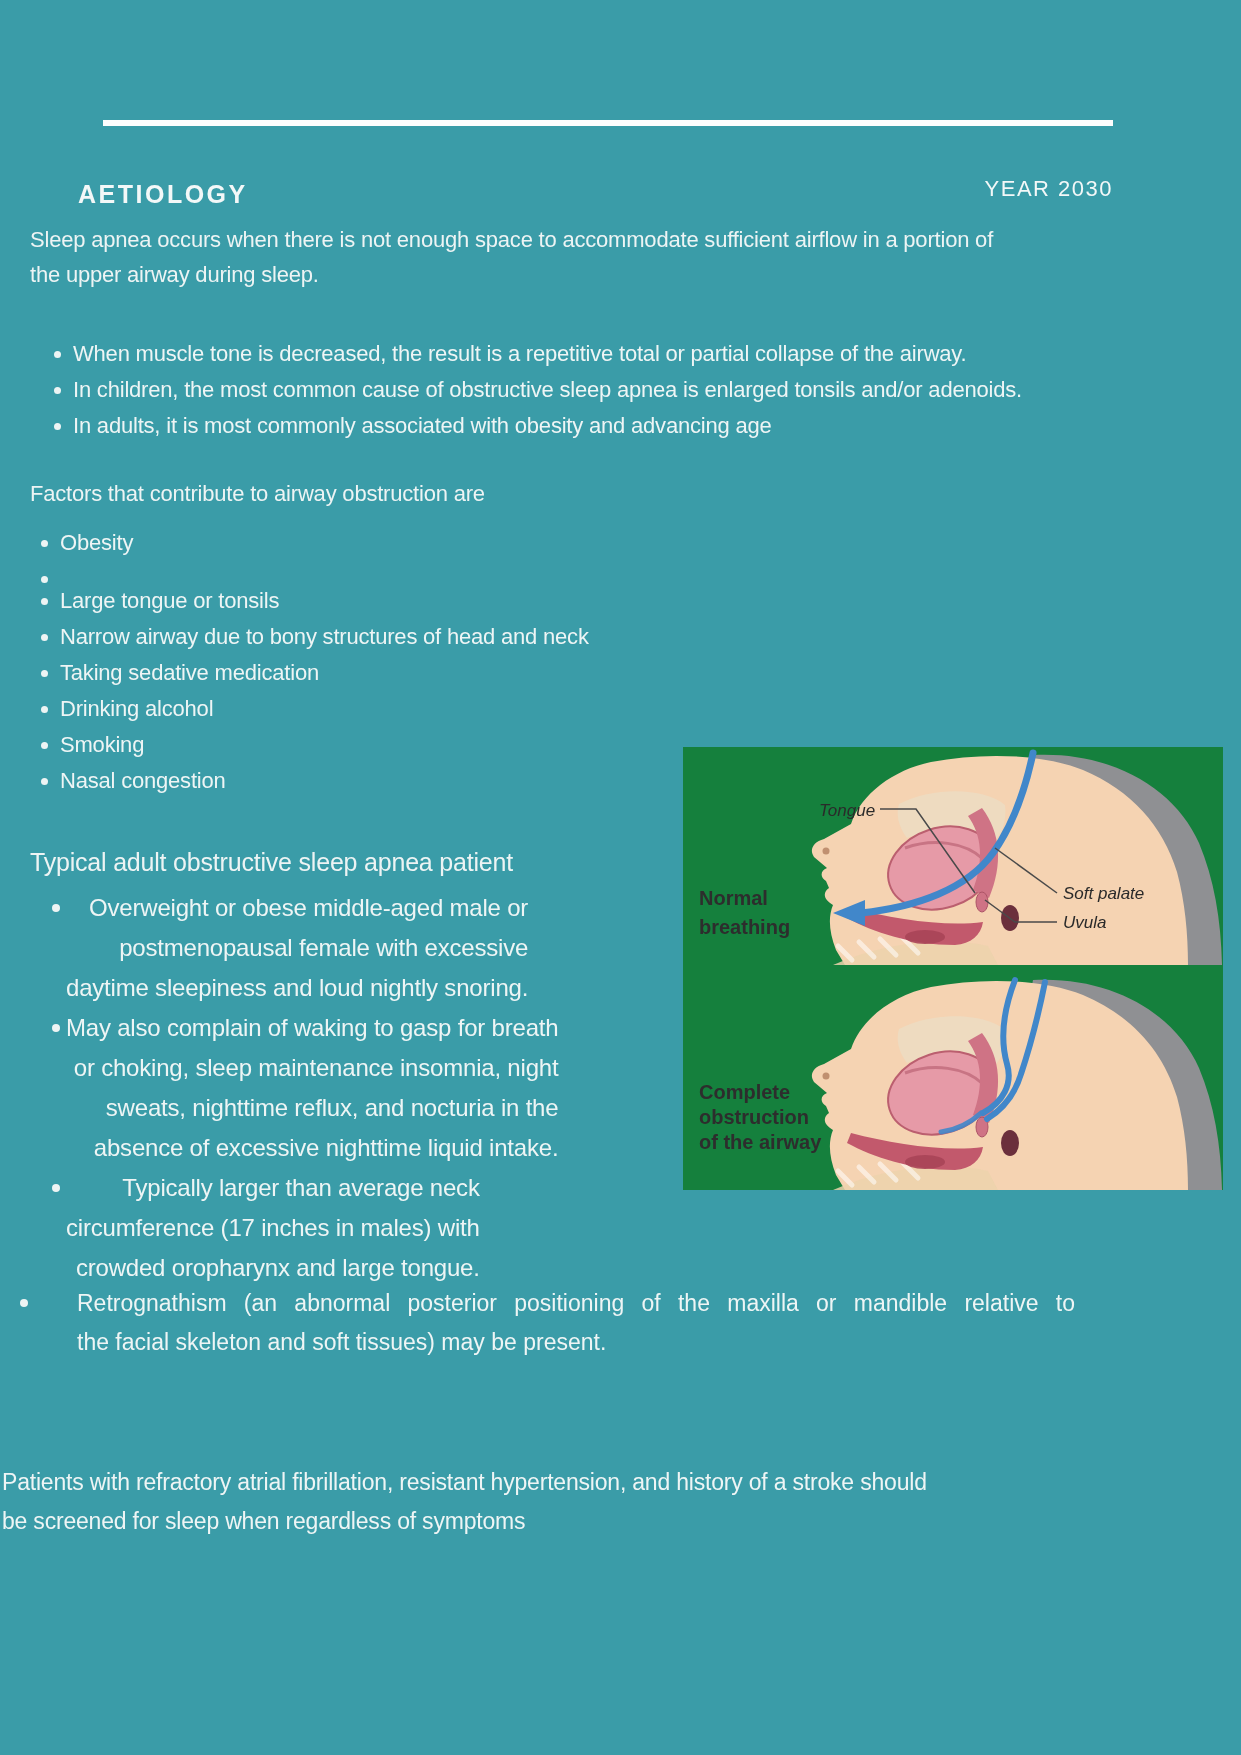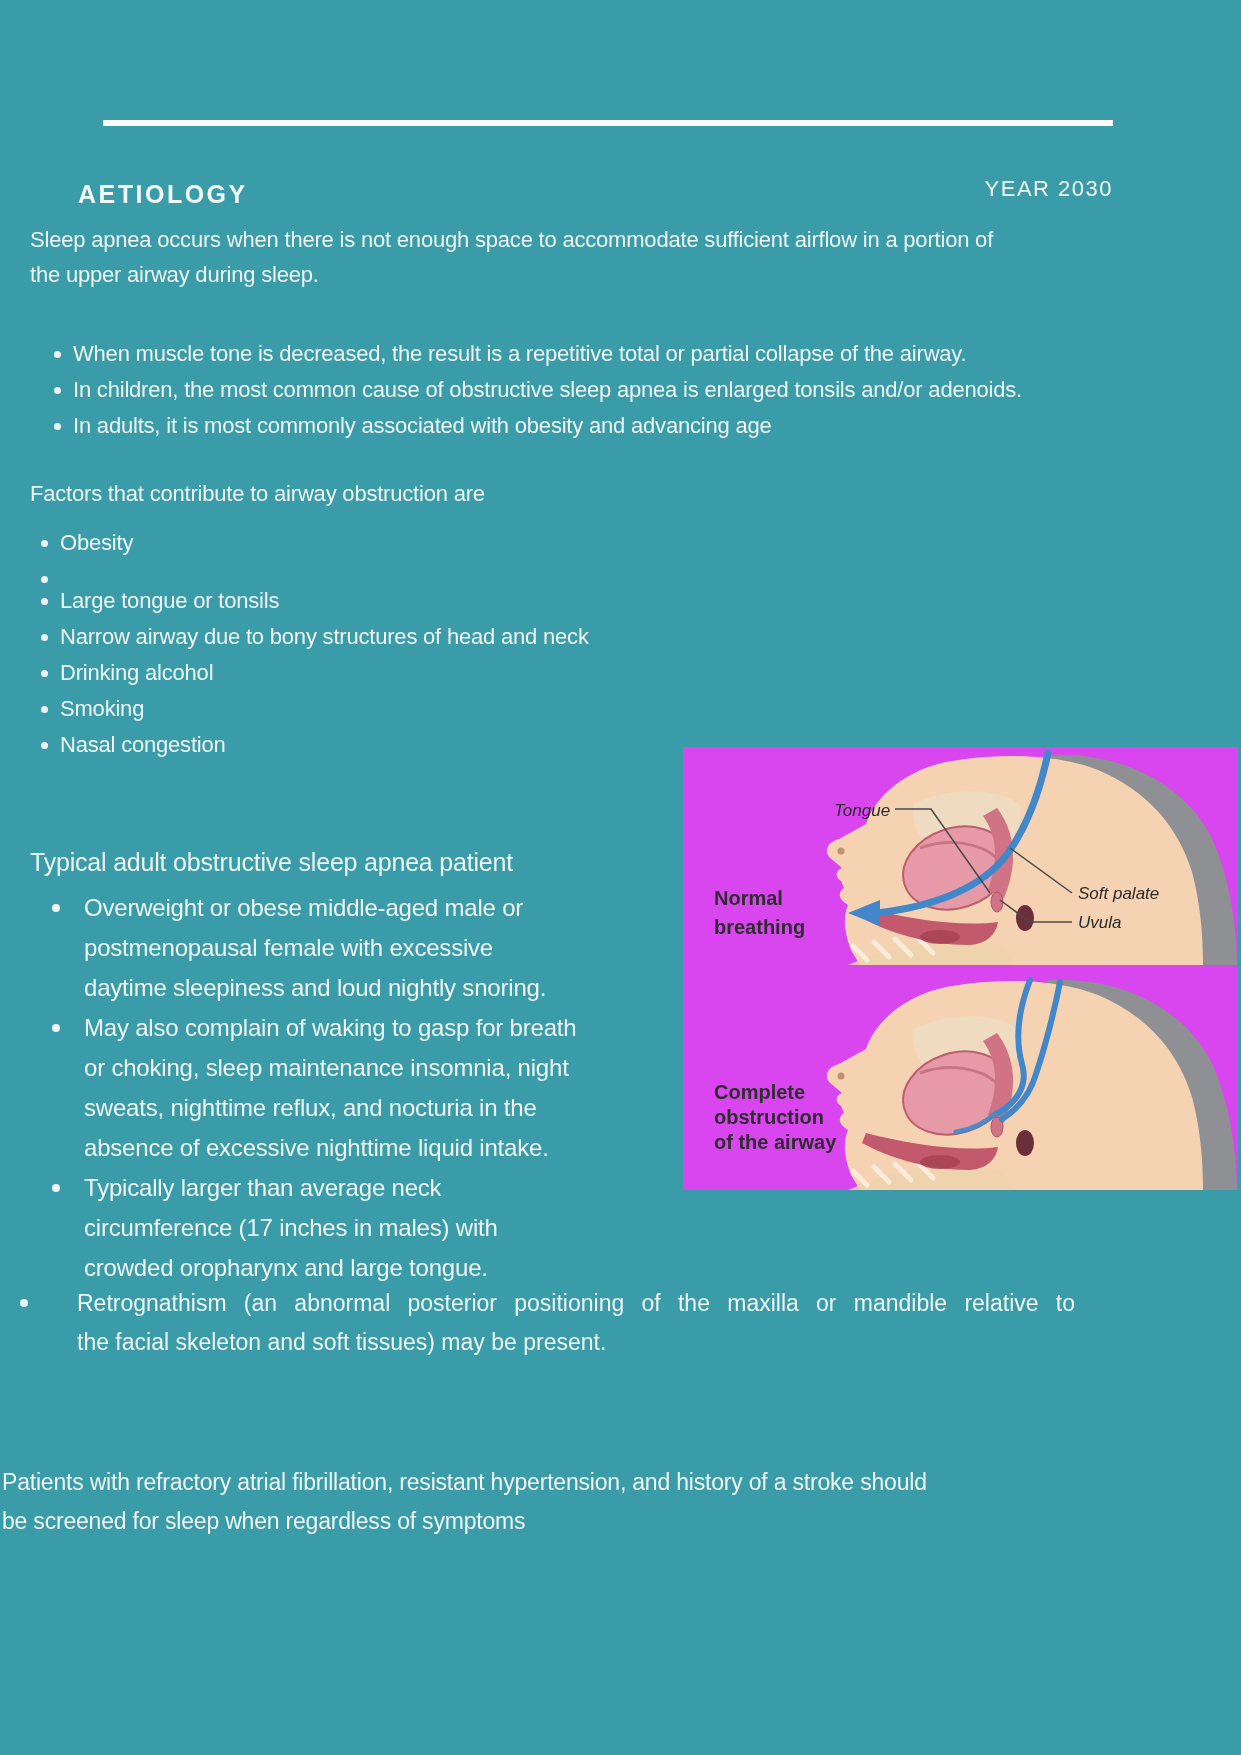--- a/index.html
+++ b/index.html
@@ -24,31 +24,31 @@
   .li-text{margin-left:12px;}
   .li-text div{white-space:nowrap;}
 
   #intro-list{left:30px;top:296px;font-size:22px;line-height:36px;letter-spacing:-0.2px;padding-left:24px;margin-top:40px;}
   #factors-heading{left:30px;top:476px;font-size:22px;letter-spacing:-0.2px;}
   #factors-list{left:17px;top:513px;font-size:22px;line-height:36px;letter-spacing:-0.2px;padding-left:24px;margin-top:12px;}
 
   #typical-heading{left:30px;top:845px;font-size:25px;letter-spacing:-0.2px;}
   #typical-list{left:30px;top:888px;font-size:24px;line-height:40px;letter-spacing:-0.2px;padding-left:22px;}
   #typical-list .dot{width:8px;height:8px;margin-top:16px;}
-  #typical-list .li-text{margin-left:24px;}
+  #typical-list .li-text{margin-left:6px;text-align:right;}
 
   #retro-item{left:20px;top:1284px;font-size:23px;line-height:39px;display:flex;align-items:flex-start;}
   #retro-item .dot{width:8px;height:8px;margin-top:15px;}
   #retro-text{margin-left:17px;width:1030px;}
   #retro-text .line{white-space:normal;margin-left:32px;}
   #retro-text .line:first-child{text-align:justify;text-align-last:justify;}
 
   #screening-para{left:2px;top:1431px;font-size:23px;line-height:39px;letter-spacing:-0.2px;margin-top:32px;}
 
-  #figure-box{left:683px;top:747px;width:540px;height:443px;background:#d946ef;padding-left:15px;}
+  #figure-box{left:683px;top:747px;width:540px;height:443px;background:#15803d;}
   #figure-box svg{display:block;}
   .fig-caption{font-family:"Liberation Sans",sans-serif;font-size:20px;font-weight:bold;fill:#2d2d2d;}
   .fig-label{font-family:"Liberation Sans",sans-serif;font-size:17px;font-style:italic;fill:#2a2a2a;}
   .pointer{fill:none;stroke:#4a4a4a;stroke-width:1.5;}
 </style>
 </head>
 <body>
 
 <div id="top-rule" class="abs"></div>
 <div id="page-title" class="abs">AETIOLOGY</div>
@@ -93,20 +93,26 @@
     <li>
       <span class="dot"></span>
       <div class="li-text">
         <div>Large tongue or tonsils</div>
       </div>
     </li>
     <li>
       <span class="dot"></span>
       <div class="li-text">
         <div>Narrow airway due to bony structures of head and neck</div>
+      </div>
+    </li>
+    <li>
+      <span class="dot"></span>
+      <div class="li-text">
+        <div>Taking sedative medication</div>
       </div>
     </li>
     <li>
       <span class="dot"></span>
       <div class="li-text">
         <div>Drinking alcohol</div>
       </div>
     </li>
     <li>
       <span class="dot"></span>

